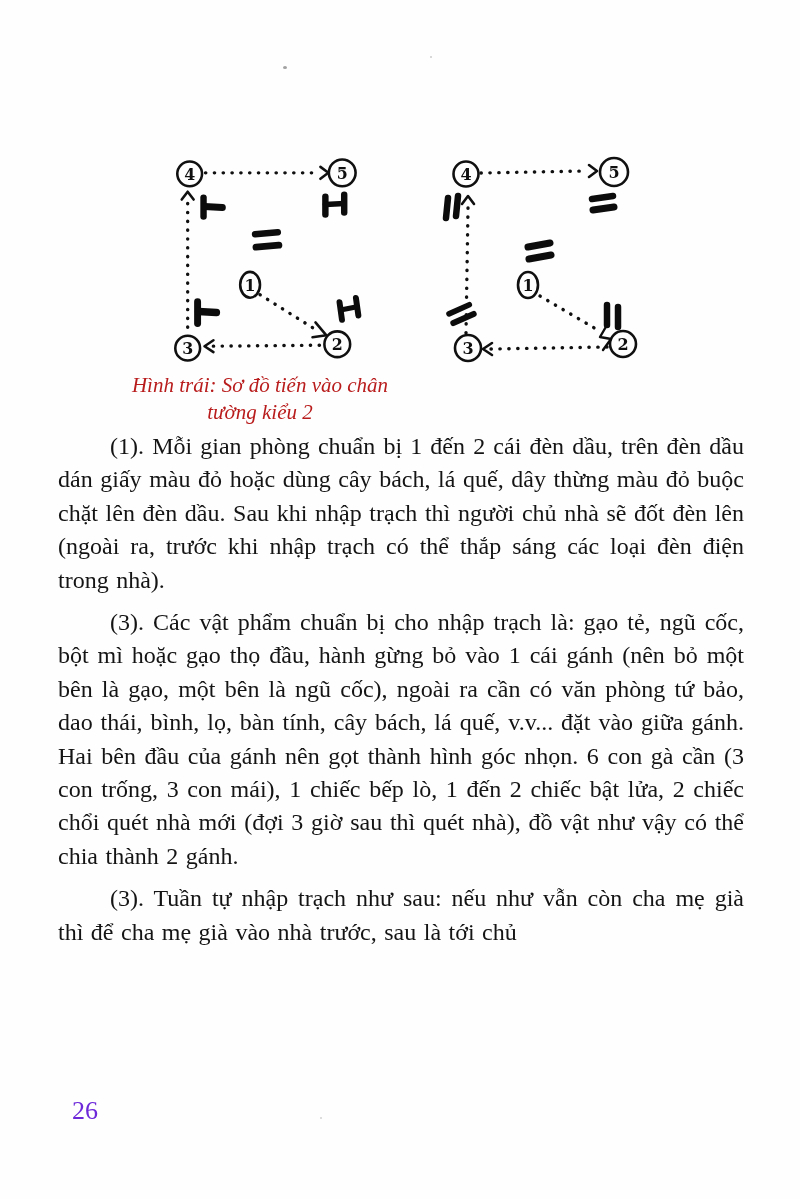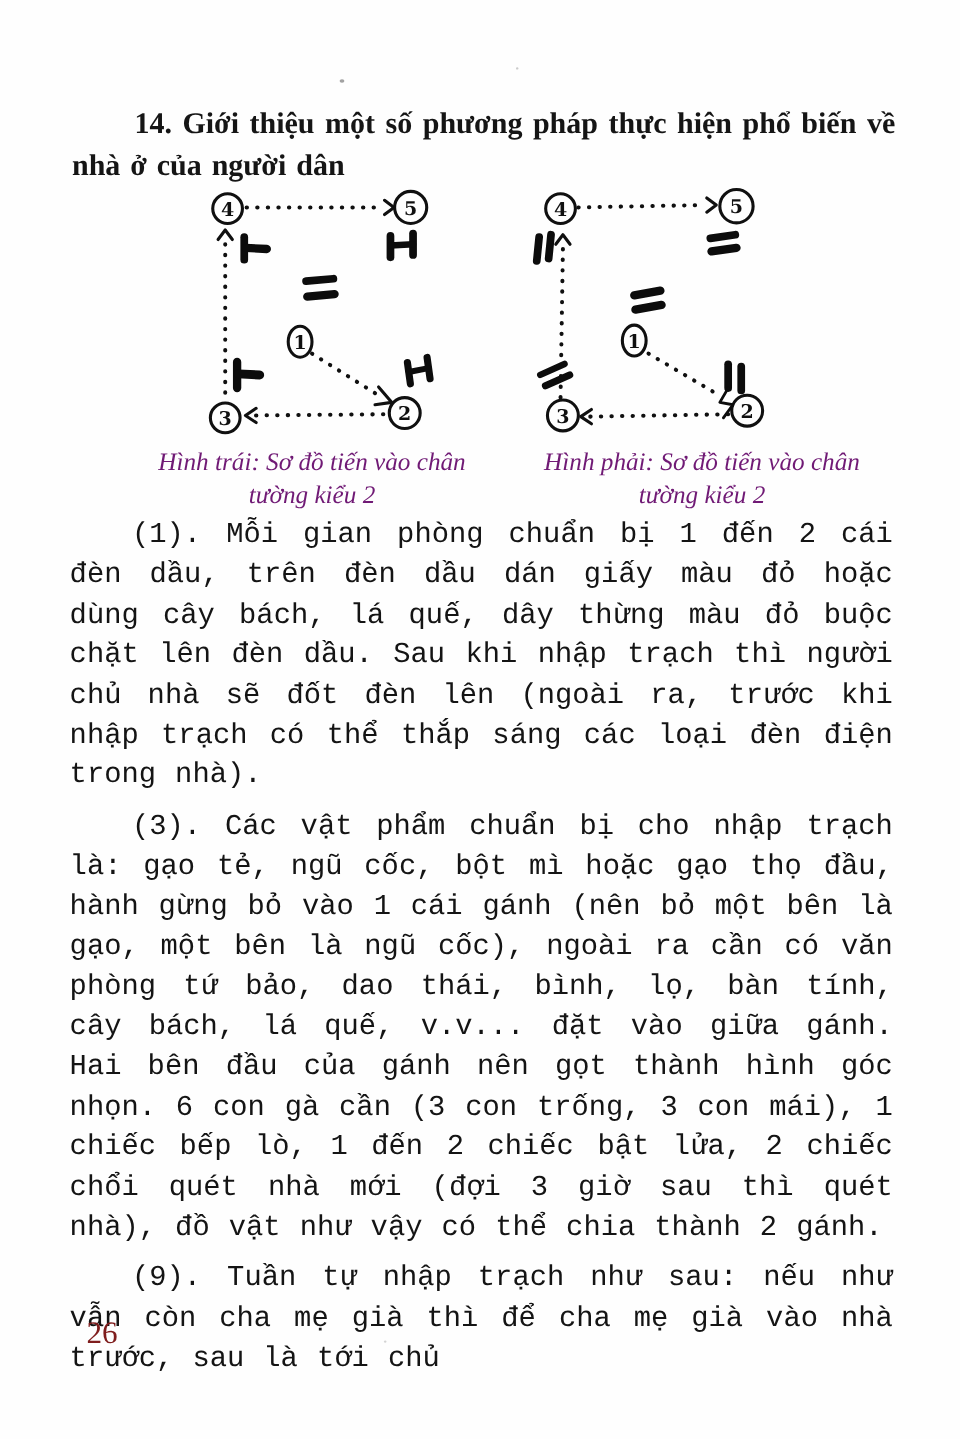--- a/index.html
+++ b/index.html
@@ -27,43 +27,42 @@
   .diagram{display:block;}
   .diagram .dotted{stroke:#101010;stroke-width:3.4;stroke-linecap:round;stroke-dasharray:0.3 8.6;fill:none;}
   .diagram .head{stroke:#101010;stroke-width:2.6;fill:none;stroke-linecap:round;stroke-linejoin:round;}
   .diagram .node{stroke:#101010;stroke-width:2.6;fill:none;}
   .diagram .digit{font-family:"DejaVu Serif", serif;font-size:16px;font-weight:bold;fill:#101010;text-anchor:middle;}
   .diagram .bar{stroke:#0c0c0c;fill:none;stroke-linecap:round;}
   .diagram .thin{stroke:#0c0c0c;stroke-width:2.4;fill:none;stroke-linecap:round;stroke-linejoin:round;}
 
   .caption{
     margin-top:4px;text-align:center;font-style:italic;
-    font-size:21px;line-height:27px;color:#701a75;
+    font-size:21px;line-height:27px;color:#b91c1c;
   }
 
   .body-text{
     position:absolute;top:430px;left:58px;width:686px;
     font-size:24px;line-height:33.4px;text-align:justify;
     word-spacing:1.5px;color:#141414;
   }
-  .body-text p{margin:0 0 9px 0;text-indent:52px;font-family:Liberation Mono, monospace;}
+  .body-text p{margin:0 0 9px 0;text-indent:52px;}
 
   .page-number{
     position:absolute;left:72px;top:1096px;
-    font-size:26px;color:#7f1d1d;
+    font-size:26px;color:#6d28d9;
   }
 
   .speck{position:absolute;background:#555;border-radius:50%;opacity:.55;}
 </style>
 </head>
 <body>
 
 <div class="page">
 
-  <div class="heading">14. Giới thiệu một số phương pháp thực hiện phổ biến về nhà ở của người dân</div>
 
   <div class="figures-row">
 
     <div class="figure-block">
       <svg class="diagram" width="310" height="214" viewBox="0 0 310 214">
 
         <path class="dotted" d="M100,17 L213,17"></path>
         <path class="head" d="M216,11 L224,17 L216,23"></path>
 
         <path class="dotted" d="M82,48 L82,179"></path>
@@ -155,31 +154,27 @@
         <g transform="translate(175,149)">
           <path class="bar" stroke-width="6.5" d="M2,0 L2,20"></path>
           <path class="bar" stroke-width="6.5" d="M13,2 L13,22"></path>
         </g>
         <path class="thin" d="M177,169 L170,181 L181,183 L173,194"></path>
         <g transform="translate(18,154) rotate(-14)">
           <path class="bar" stroke-width="5.5" d="M0,4 L22,0"></path>
           <path class="bar" stroke-width="6" d="M2,14 L24,10"></path>
         </g>
       </svg>
-      <div class="caption">
-        <div>Hình phải: Sơ đồ tiến vào chân</div>
-        <div>tường kiểu 2</div>
-      </div>
     </div>
   </div>
 
   <div class="body-text">
     <p>(1). Mỗi gian phòng chuẩn bị 1 đến 2 cái đèn dầu, trên đèn dầu dán giấy màu đỏ hoặc dùng cây bách, lá quế, dây thừng màu đỏ buộc chặt lên đèn dầu. Sau khi nhập trạch thì người chủ nhà sẽ đốt đèn lên (ngoài ra, trước khi nhập trạch có thể thắp sáng các loại đèn điện trong nhà).</p>
     <p>(3). Các vật phẩm chuẩn bị cho nhập trạch là: gạo tẻ, ngũ cốc, bột mì hoặc gạo thọ đầu, hành gừng bỏ vào 1 cái gánh (nên bỏ một bên là gạo, một bên là ngũ cốc), ngoài ra cần có văn phòng tứ bảo, dao thái, bình, lọ, bàn tính, cây bách, lá quế, v.v... đặt vào giữa gánh. Hai bên đầu của gánh nên gọt thành hình góc nhọn. 6 con gà cần (3 con trống, 3 con mái), 1 chiếc bếp lò, 1 đến 2 chiếc bật lửa, 2 chiếc chổi quét nhà mới (đợi 3 giờ sau thì quét nhà), đồ vật như vậy có thể chia thành 2 gánh.</p>
-    <p>(9). Tuần tự nhập trạch như sau: nếu như vẫn còn cha mẹ già thì để cha mẹ già vào nhà trước, sau là tới chủ</p>
+    <p>(3). Tuần tự nhập trạch như sau: nếu như vẫn còn cha mẹ già thì để cha mẹ già vào nhà trước, sau là tới chủ</p>
   </div>
 
   <div class="page-number">26</div>
 
   <div class="speck" style="left:283px;top:66px;width:4px;height:3px;"></div>
   <div class="speck" style="left:430px;top:56px;width:2px;height:2px;opacity:.3;"></div>
   <div class="speck" style="left:320px;top:1117px;width:2px;height:2px;opacity:.25;"></div>
 </div>
 
 </body></html>

